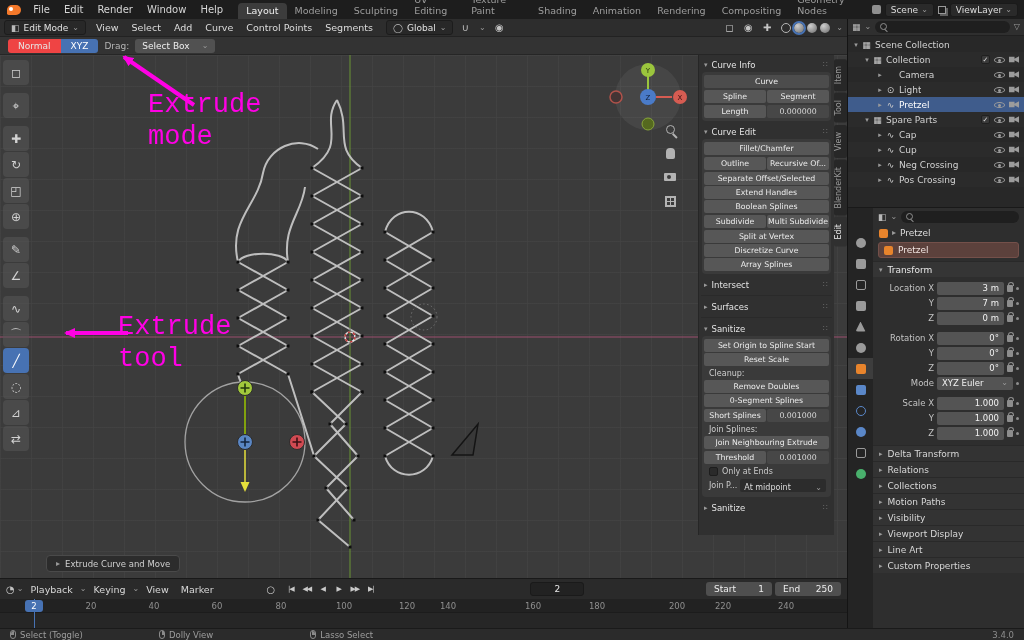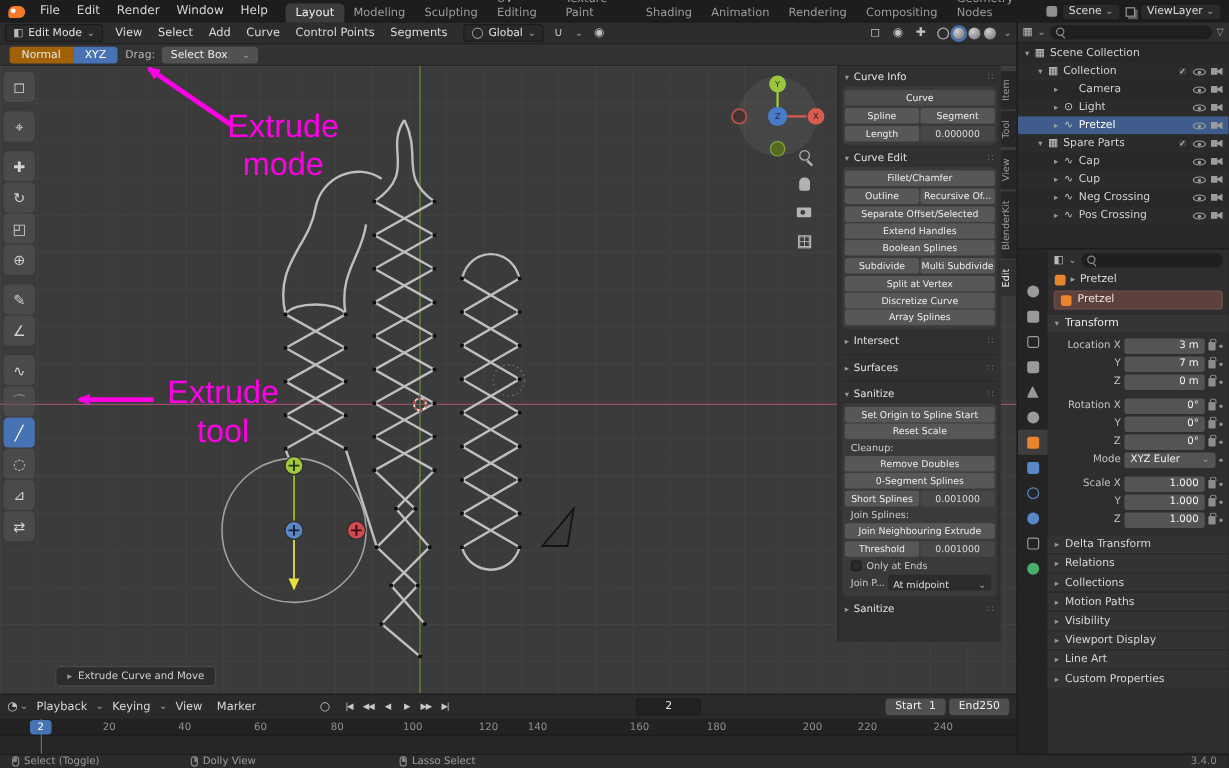--- a/index.html
+++ b/index.html
@@ -34,21 +34,21 @@
 .vh-ic{width:16px;height:15px;display:flex;align-items:center;justify-content:center;color:#c4c4c4;font-size:10px;border-radius:2px}
 .vh-right{margin-left:auto;display:flex;align-items:center;gap:3px}
 .sph{width:10px;height:10px;border-radius:50%;background:radial-gradient(circle at 35% 30%,#cfcfcf,#6a6a6a)}
 .sph.wire{background:none;border:1px solid #b5b5b5}
 .sph-pill{display:flex;gap:3px;align-items:center;padding:1px 3px;border-radius:7px}
 .sph-pill .on{outline:2px solid #4772b3;border-radius:50%}
 
 
 #toolsettings{height:18px;background:#333;display:flex;align-items:center;padding:0 8px;gap:6px;flex:none;border-bottom:1px solid #262626}
 .seg-group{display:flex}
-.seg{height:14px;padding:0 10px;background:#a16207;display:flex;align-items:center;color:#e6e6e6;font-size:9px}
+.seg{height:14px;padding:0 10px;background:#ef4444;display:flex;align-items:center;color:#e6e6e6;font-size:9px}
 .seg:first-child{border-radius:3px 0 0 3px}
 .seg:last-child{border-radius:0 3px 3px 0}
 .seg.active{background:#4772b3;color:#fff}
 .lbl{color:#b5b5b5;font-size:9px}
 .dd-field{height:14px;background:#515151;border-radius:3px;display:flex;align-items:center;gap:12px;padding:0 7px;color:#eee;font-size:9px}
 
 
 #canvas{flex:1;position:relative;overflow:hidden;background-color:#3b3b3b;
  background-image:linear-gradient(rgba(70,70,70,.55) 1px,transparent 1px),linear-gradient(90deg,rgba(70,70,70,.55) 1px,transparent 1px);
  background-size:31px 31px}
@@ -94,21 +94,21 @@
 .njoin .dd-sm{flex:1;height:13px;background:#2c2c2c;border-radius:2px;display:flex;align-items:flex-end;justify-content:space-between;padding:0 4px;color:#ddd}
 .nsep{height:1px;background:#2a2a2a;margin:3px 2px}
 
 
 #ntabs{position:absolute;top:4px;right:0;width:13px;display:flex;flex-direction:column;gap:2px;z-index:21}
 .ntab{writing-mode:vertical-rl;transform:rotate(180deg);background:#272727;color:#9a9a9a;font-size:8px;padding:7px 0;width:13px;text-align:center;border-radius:2px}
 .ntab.active{background:#303030;color:#ececec}
 
 
 #anno{position:absolute;inset:0;z-index:60;pointer-events:none}
-.anno-text{position:absolute;color:#ff00e5;font-family:Liberation Sans, sans-serif;font-size:27px;line-height:32px;text-align:center}
+.anno-text{position:absolute;color:#ff00e5;font-family:Liberation Mono, monospace;font-size:27px;line-height:32px;}
 
 
 #outliner{height:189px;background:#282828;border-bottom:1px solid #191919;display:flex;flex-direction:column;flex:none}
 .ol-header{height:17px;background:#2f2f2f;display:flex;align-items:center;gap:4px;padding:0 4px;border-bottom:1px solid #202020;flex:none}
 .i-search{position:relative;width:8px;height:8px;flex:none}
 .i-search::before{content:"";position:absolute;left:0;top:0;width:5px;height:5px;border:1px solid #8c8c8c;border-radius:50%}
 .i-search::after{content:"";position:absolute;right:0;bottom:0;width:4px;height:1px;background:#8c8c8c;transform:rotate(45deg)}
 .ol-search{flex:1;height:12px;background:#1f1f1f;border-radius:6px;display:flex;align-items:center;gap:3px;padding:0 5px;color:#777}
 .ol-tree{flex:1;overflow:hidden;padding-top:1px}
 .ol-row{height:15px;display:flex;align-items:center;padding:0 3px;color:#d2d2d2;font-size:9px}
@@ -160,21 +160,21 @@
 
 #timeline{height:50px;flex:none;display:flex;flex-direction:column;background:#2a2a2a;border-top:1px solid #191919}
 .tl-header{height:20px;display:flex;align-items:center;gap:2px;padding:0 6px;flex:none}
 .te-ic{color:#c2c2c2;font-size:10px}
 .tl-menu{padding:0 5px;color:#d8d8d8;font-size:9.5px}
 .rec{margin-left:46px;color:#c9c9c9;font-size:10px}
 .tp{display:flex;gap:1px;margin-left:6px}
 .tpb{min-width:15px;height:14px;color:#c9c9c9;font-size:7px;display:flex;align-items:center;justify-content:center;border-radius:2px;letter-spacing:-1px}
 .f-frame{margin-left:150px;width:54px;height:14px;background:#222;border:1px solid #1a1a1a;border-radius:3px;display:flex;align-items:center;justify-content:center;color:#e8e8e8;font-size:9px}
 .f-se{display:flex;gap:3px;margin-left:auto}
-.fse{height:14px;background:#4f4f4f;border-radius:3px;display:flex;align-items:center;justify-content:space-between;padding:0 8px;font-size:9px;color:#eee;width:50px}
+.fse{height:14px;background:#4f4f4f;border-radius:3px;display:flex;align-items:center;justify-content:space-between;padding:0 8px;font-size:9px;color:#eee;width:66px}
 .tl-body{flex:1;position:relative;background:#262626}
 .tl-ruler{height:14px;background:#222;border-bottom:1px solid #1c1c1c;position:relative}
 .rnum{position:absolute;top:2px;transform:translateX(-50%);color:#8f8f8f;font-size:8.5px}
 .ph-line{position:absolute;left:34px;top:0;bottom:0;width:1px;background:#4772b3}
 .ph-badge{position:absolute;left:25px;top:1px;width:18px;height:12px;background:#4772b3;border-radius:3px;color:#fff;display:flex;align-items:center;justify-content:center;font-size:8.5px}
 
 
 #statusbar{height:12px;background:#2b2b2b;border-top:1px solid #1a1a1a;display:flex;align-items:center;padding:0 10px;gap:6px;font-size:8.5px;color:#9d9d9d;flex:none}
 .sb-item{display:flex;align-items:center;gap:4px}
 .mi{width:6px;height:9px;border:1px solid #8a8a8a;border-radius:3px;position:relative;flex:none}
@@ -884,19 +884,19 @@
 
   <div id="statusbar">
     <div class="sb-item">
         <span class="mi l"></span>
         <span>Select (Toggle)</span>
       </div>
     <div class="sb-item" style="margin-left:70px">
         <span class="mi m"></span>
         <span>Dolly View</span>
       </div>
-    <div class="sb-item" style="margin-left:114px">
+    <div class="sb-item" style="margin-left:91px">
         <span class="mi r"></span>
         <span>Lasso Select</span>
       </div>
     <div class="sb-ver">3.4.0</div>
   </div>
 </div>
 
 </body></html>

